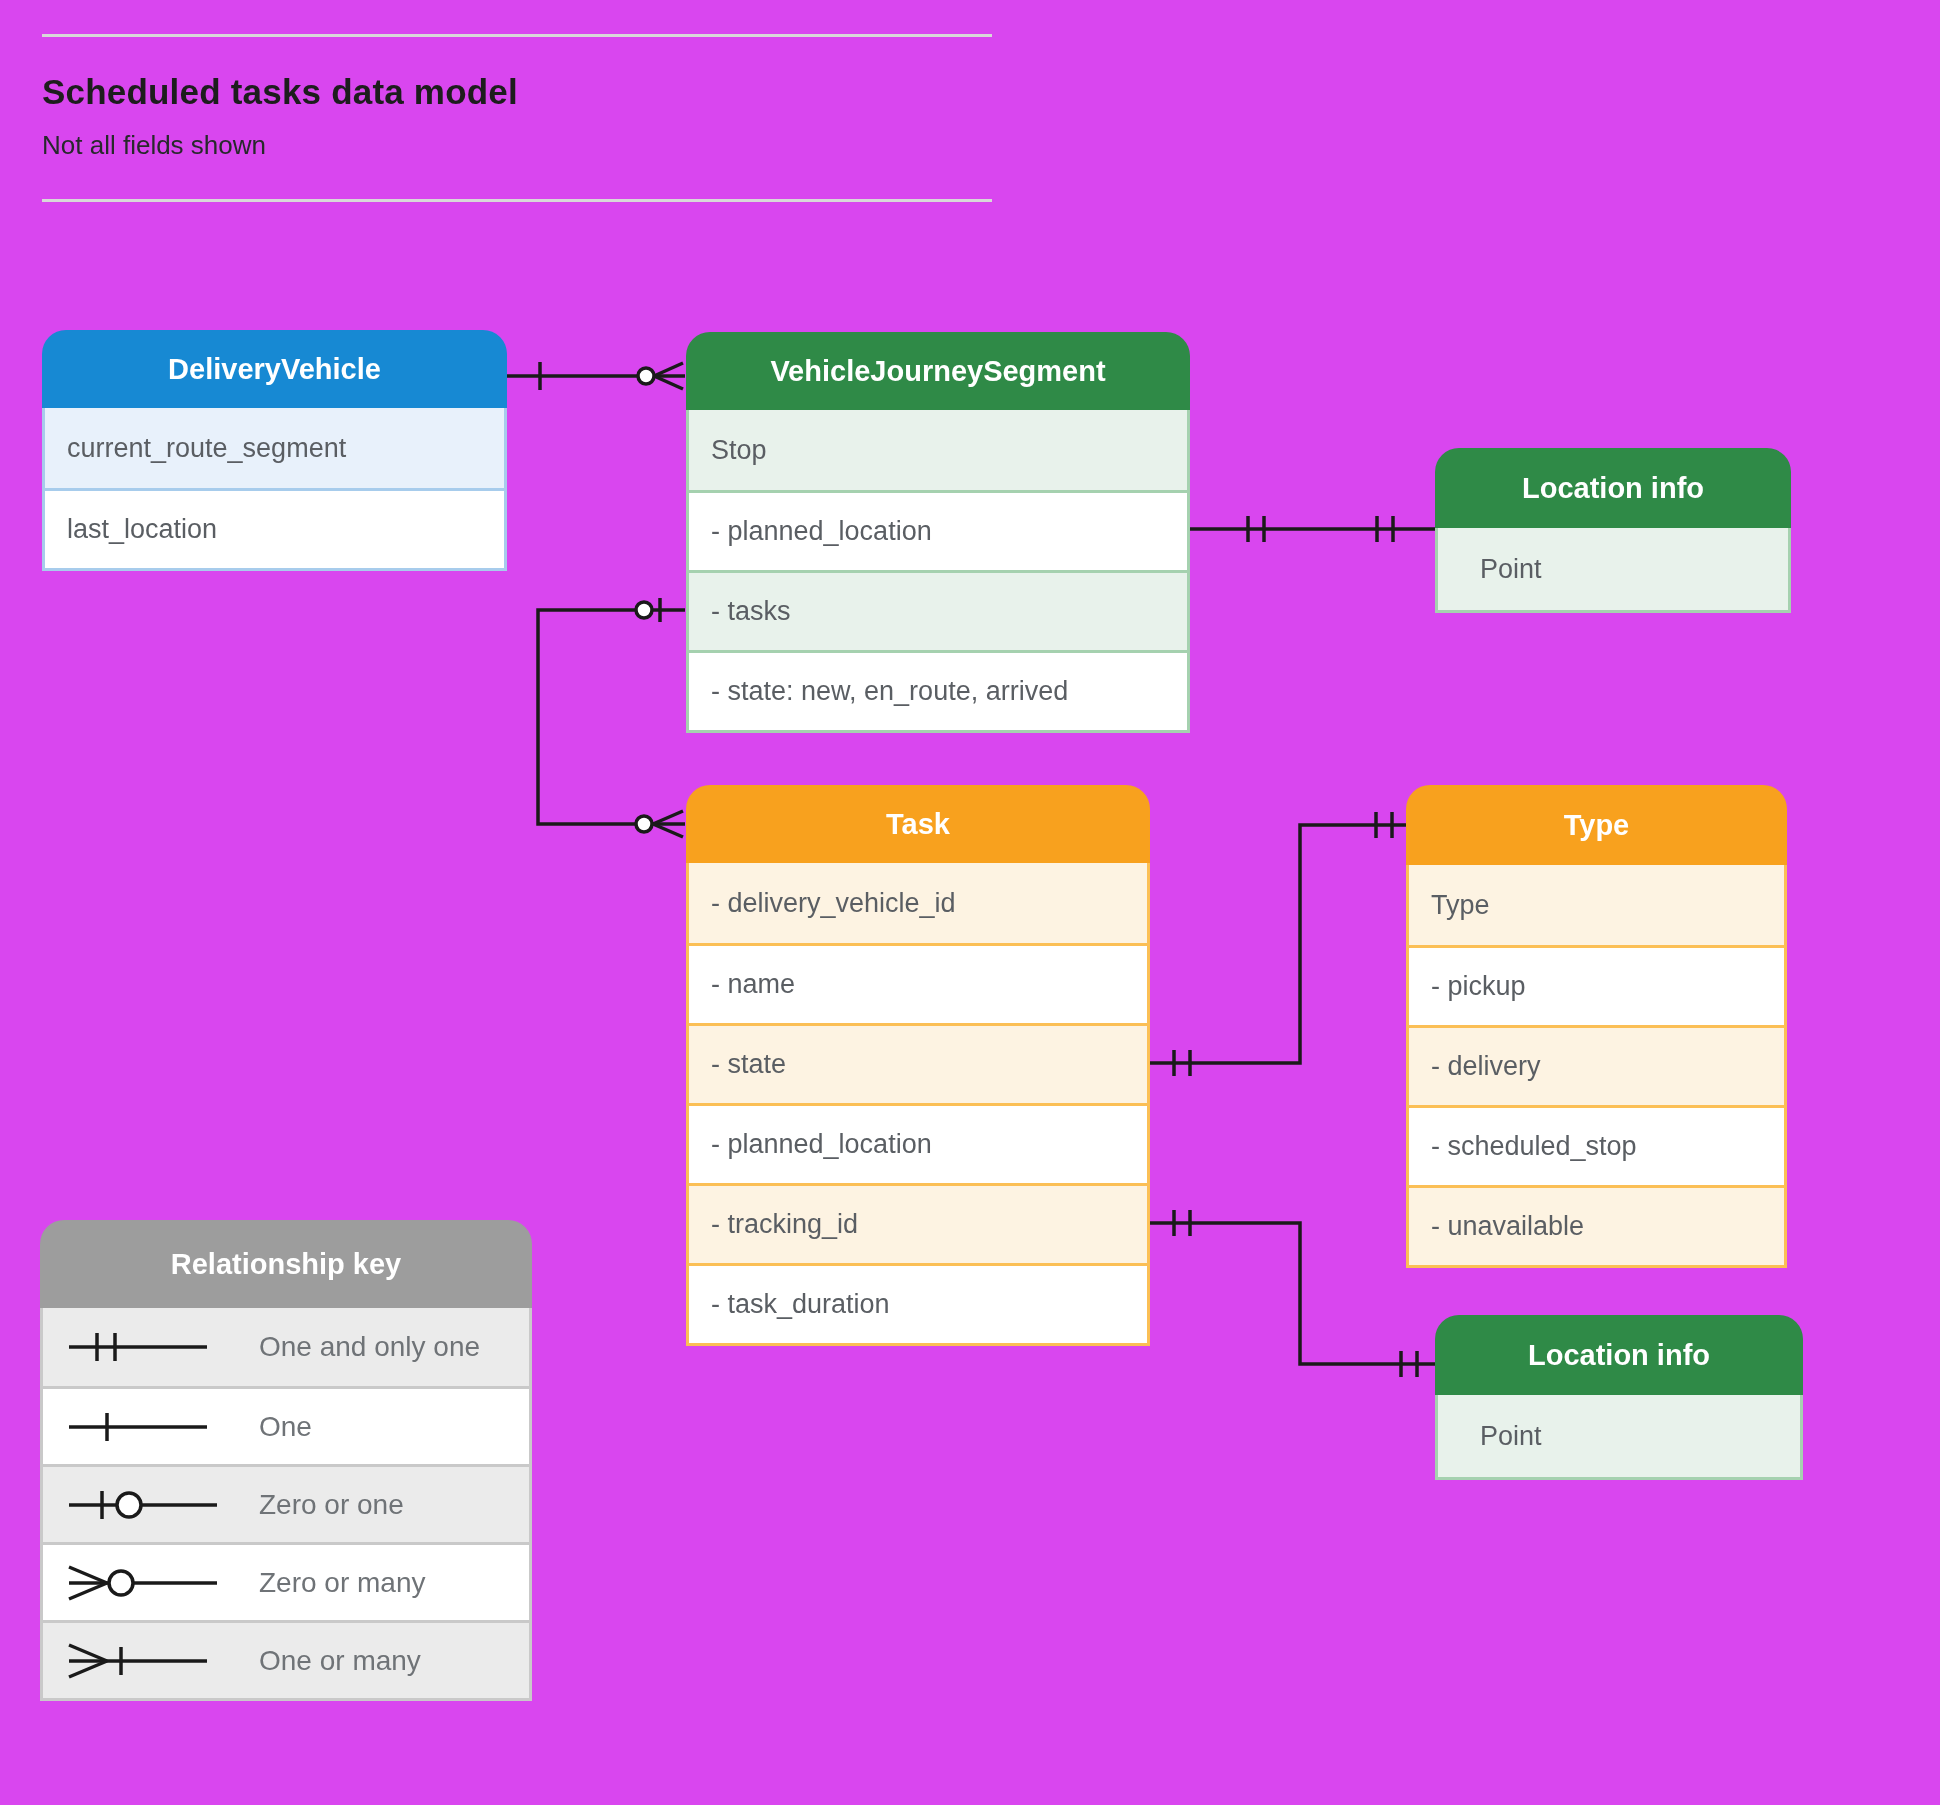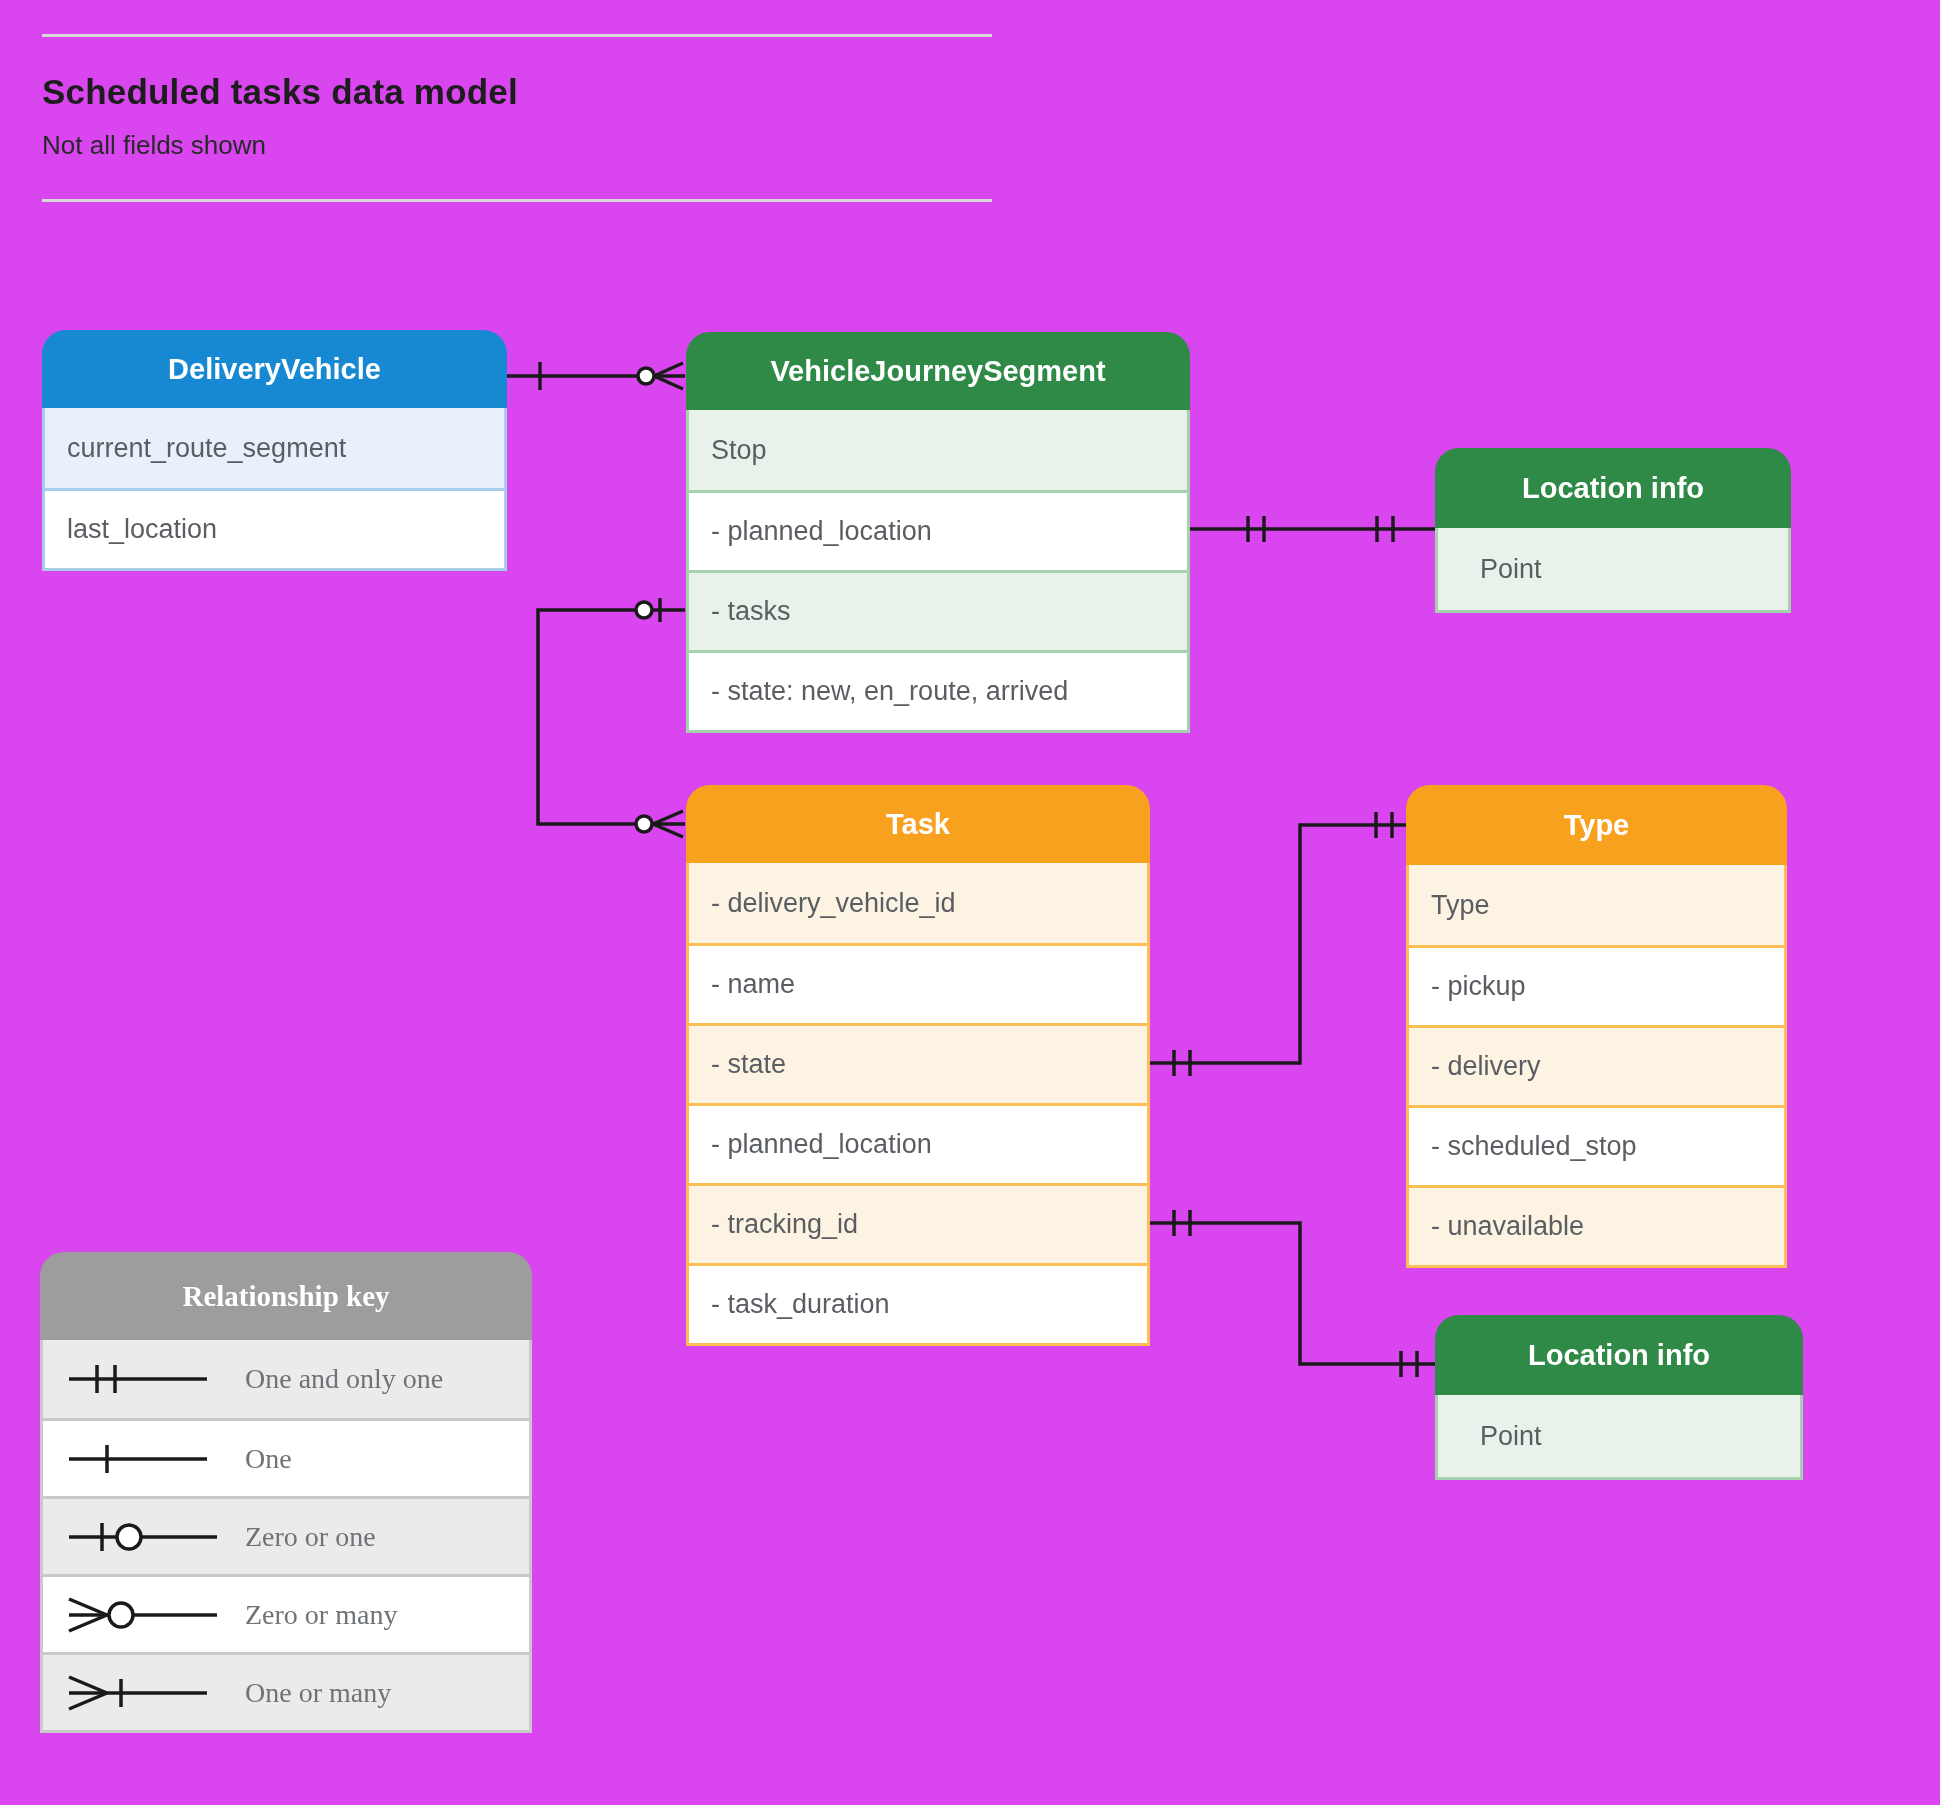--- a/index.html
+++ b/index.html
@@ -44,21 +44,21 @@
   .t-orange .erow{border-top-color:#fbbf55;}
   .t-orange .erow:nth-child(odd){background:#fdf3e2;}
   
   .t-gray .ehead{background:#9d9d9d;}
   .t-gray .ebody{border-color:#c9c9c9;}
   .t-gray .erow{border-top-color:#c9c9c9;}
   .t-gray .erow:nth-child(odd){background:#ebebeb;}
 
   .h78{height:78px;} .h80{height:80px;} .h82{height:82px;padding-left:42px;} .h88{height:88px;}
   .legend .erow{padding-left:14px;}
-  .legend-label{margin-left:8px;font-size:28px;color:#6f7377;}
+  .legend-label{margin-left:22px;font-size:28px;color:#6f7377;}
   .lsym{flex:0 0 auto;}
   .lsym line,.lsym polyline{stroke:#1a1a1a;stroke-width:3.5;fill:none;}
   .lsym circle{stroke:#1a1a1a;stroke-width:3.5;fill:#ffffff;}
 </style>
 </head>
 <body>
 
 <div id="canvas">
 
   <div class="hrule" style="left:42px;top:34px;width:950px;"></div>
@@ -158,21 +158,21 @@
     </div>
   </div>
 
   <div class="entity t-green" style="left:1435px;top:1315px;width:368px;">
     <div class="ehead h80">Location info</div>
     <div class="ebody">
       <div class="erow h82">Point</div>
     </div>
   </div>
 
-  <div class="entity t-gray legend" style="left:40px;top:1252px;width:492px;font-family:Liberation Serif, serif;">
+  <div class="entity t-gray legend" style="left:40px;top:1220px;width:492px;">
     <div class="ehead h88">Relationship key</div>
     <div class="ebody">
       <div class="erow h78">
         <svg class="lsym" width="180" height="78" viewBox="0 0 180 78">
           <line x1="12" y1="39" x2="150" y2="39"></line>
           <line x1="40" y1="25" x2="40" y2="53"></line>
           <line x1="58" y1="25" x2="58" y2="53"></line>
         </svg>
         <span class="legend-label">One and only one</span>
       </div>

